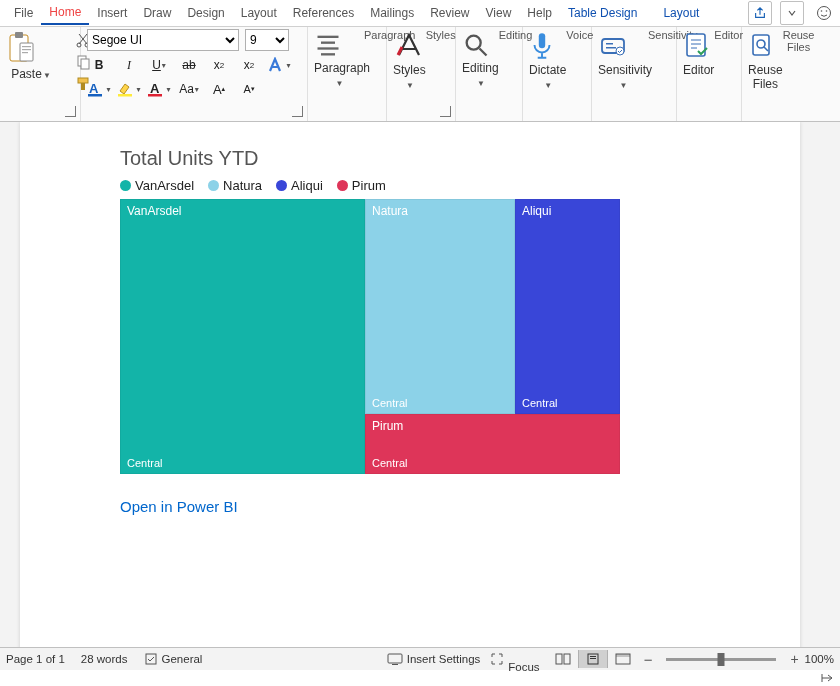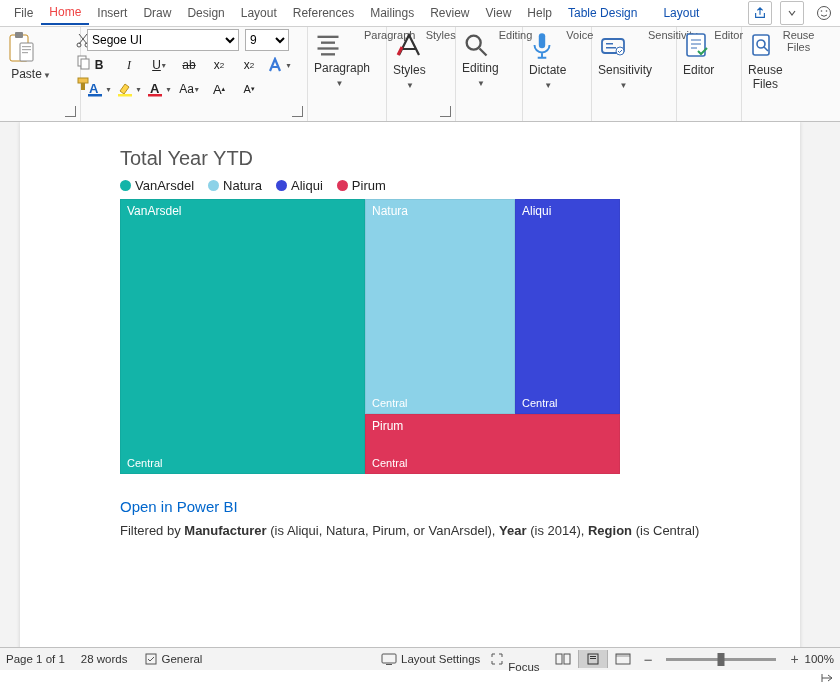--- a/index.html
+++ b/index.html
@@ -270,21 +270,21 @@
       <svg width="16" height="12">
         <path d="M2 6h10M8 3l4 3-4 3" stroke="#555" fill="none"></path>
         <path d="M2 2v8" stroke="#555"></path>
       </svg>
     </div>
 </div>
 
 <div class="doc">
   <div class="page">
     <div class="content">
-      <div class="chart-title">Total Year YTD</div>
+      <div class="chart-title">Total Units YTD</div>
       <div class="legend">
         <div class="lg">
             <span class="sw" style="background:#13b4a8"></span>
             <span>VanArsdel</span>
           </div>
         <div class="lg">
             <span class="sw" style="background:#8cd2e8"></span>
             <span>Natura</span>
           </div>
         <div class="lg">
@@ -297,21 +297,20 @@
           </div>
       </div>
       <div class="treemap">
         <div class="tm" style="left:0;top:0;width:49%;height:100%;background:#13b4a8"><span>VanArsdel</span><span class="sub">Central</span></div>
         <div class="tm" style="left:49%;top:0;width:30%;height:78%;background:#8cd2e8"><span>Natura</span><span class="sub">Central</span></div>
         <div class="tm" style="left:79%;top:0;width:21%;height:78%;background:#3946d8"><span>Aliqui</span><span class="sub">Central</span></div>
         <div class="tm" style="left:49%;top:78%;width:51%;height:22%;background:#de3559"><span>Pirum</span><span class="sub">Central</span></div>
       </div>
       <a class="link">Open in Power BI</a>
       <div class="meta">
-        <div><span>Filtered by </span><b>Manufacturer</b><span> (is Aliqui, Natura, Pirum, or VanArsdel), </span><b>Year</b><span> (is 2014), </span><b>Region</b><span> (is Central)</span></div>
       </div>
     </div>
   </div>
 </div>
 
 <div class="status">
   <span>Page 1 of 1</span>
   <span class="sp"></span>
   <span>28 words</span>
   <span class="sp"></span>
@@ -322,21 +321,21 @@
       </svg>
     </span>
   <span style="margin-left:4px">General</span>
   <span class="flex"></span>
   <span>
       <svg width="16" height="12" viewBox="0 0 16 12">
         <rect x="1" y="1" width="14" height="9" rx="1" fill="none" stroke="#555"></rect>
         <rect x="5" y="11" width="6" height="1" fill="#555"></rect>
       </svg>
     </span>
-  <span style="margin:0 10px 0 4px">Layout Settings</span>
+  <span style="margin:0 10px 0 4px">Insert Settings</span>
   <span>
       <svg width="14" height="14" viewBox="0 0 14 14">
         <path d="M2 2h3M2 2v3M12 2h-3M12 2v3M2 12h3M2 12v-3M12 12h-3M12 12v-3" stroke="#555" fill="none"></path>
       </svg>
     </span>
   <span style="margin:16px 8px 0 4px">Focus</span>
   <div class="vbtn">
       <svg width="16" height="12">
         <rect x="1" y="1" width="6" height="10" fill="none" stroke="#555"></rect>
         <rect x="9" y="1" width="6" height="10" fill="none" stroke="#555"></rect>

